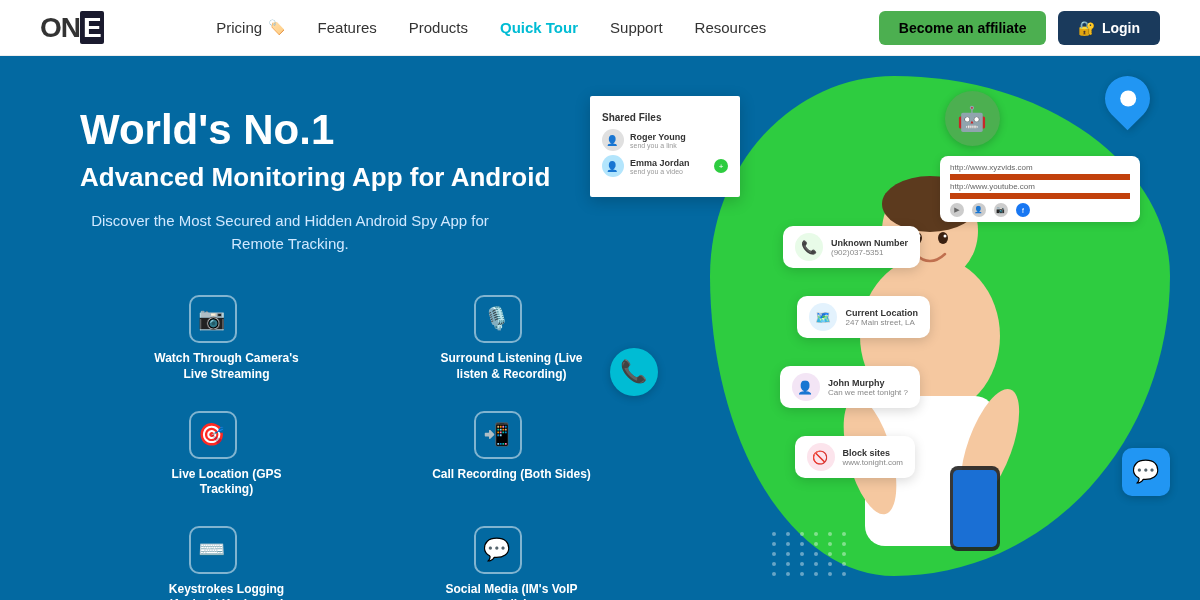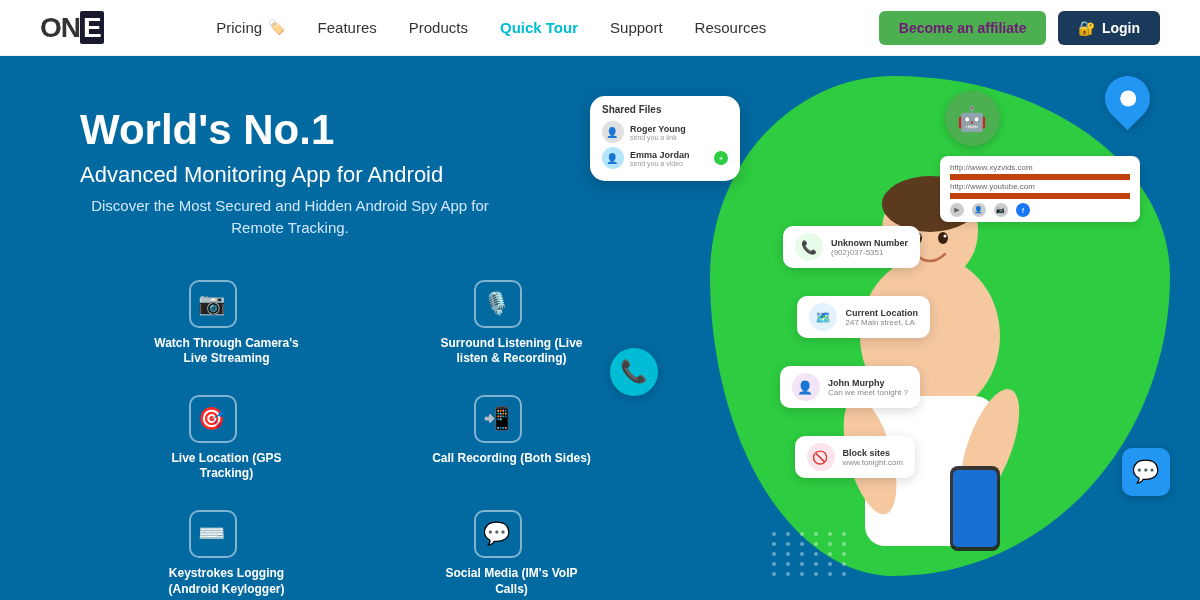--- a/index.html
+++ b/index.html
@@ -47,21 +47,21 @@
       gap: 6px;
     }
     .pricing-badge .fire { font-size: 14px; }
     .navbar-actions {
       display: flex;
       align-items: center;
       gap: 12px;
     }
     .btn-affiliate {
       background: #4caf50;
-      color: #701a75;
+      color: #000000;
       border: none;
       padding: 9px 20px;
       border-radius: 6px;
       font-size: 14px;
       font-weight: 600;
       cursor: pointer;
     }
     .btn-login {
       background: #1a3a5c;
       color: #fff;
@@ -93,23 +93,23 @@
       color: #fff;
       z-index: 2;
     }
     .hero-title {
       font-size: 42px;
       font-weight: 900;
       line-height: 1.15;
       margin-bottom: 8px;
     }
     .hero-subtitle {
-      font-size: 22px;
-      font-weight: 400;
-      margin-bottom: 6px;
+      font-size: 26px;
+      font-weight: 700;
+      margin-bottom: 17px;
       line-height: 1.2;
     }
     .hero-desc {
       font-size: 15px;
       color: #d0e8ff;
       margin-bottom: 40px;
       line-height: 1.5;
       max-width: 420px;
       text-align: center;
     }
@@ -164,22 +164,22 @@
       height: 500px;
       background: #2ecc40;
       border-radius: 40% 60% 60% 40% / 40% 40% 60% 60%;
       z-index: 1;
     }
 
     
     .floating-card {
       position: absolute;
       background: #fff;
-      border-radius: 15px;
-      padding: 8px 12px;
+      border-radius: 2px;
+      padding: 16px 12px;
       box-shadow: 0 4px 16px rgba(0,0,0,0.2);
       z-index: 5;
       min-width: 140px;
     }
     .fc-shared-files {
       top: 50px;
       left: 10px;
       width: 150px;
     }
     .fc-shared-files .fc-title { font-size: 10px; font-weight: 700; color: #333; margin-bottom: 6px; }

